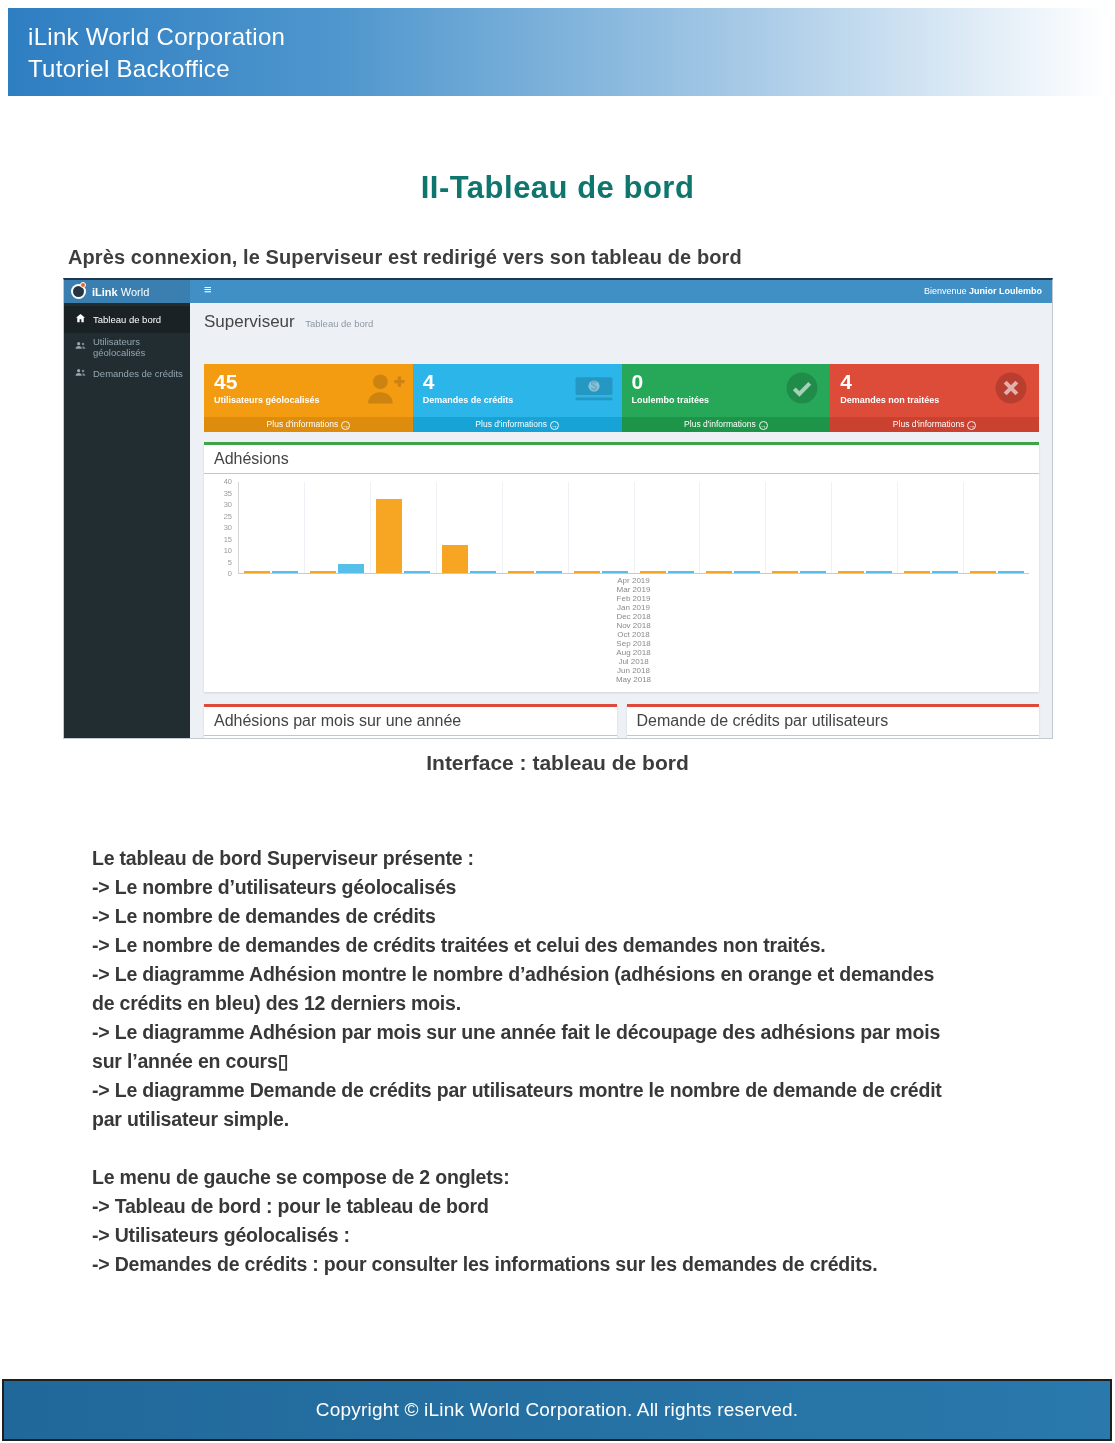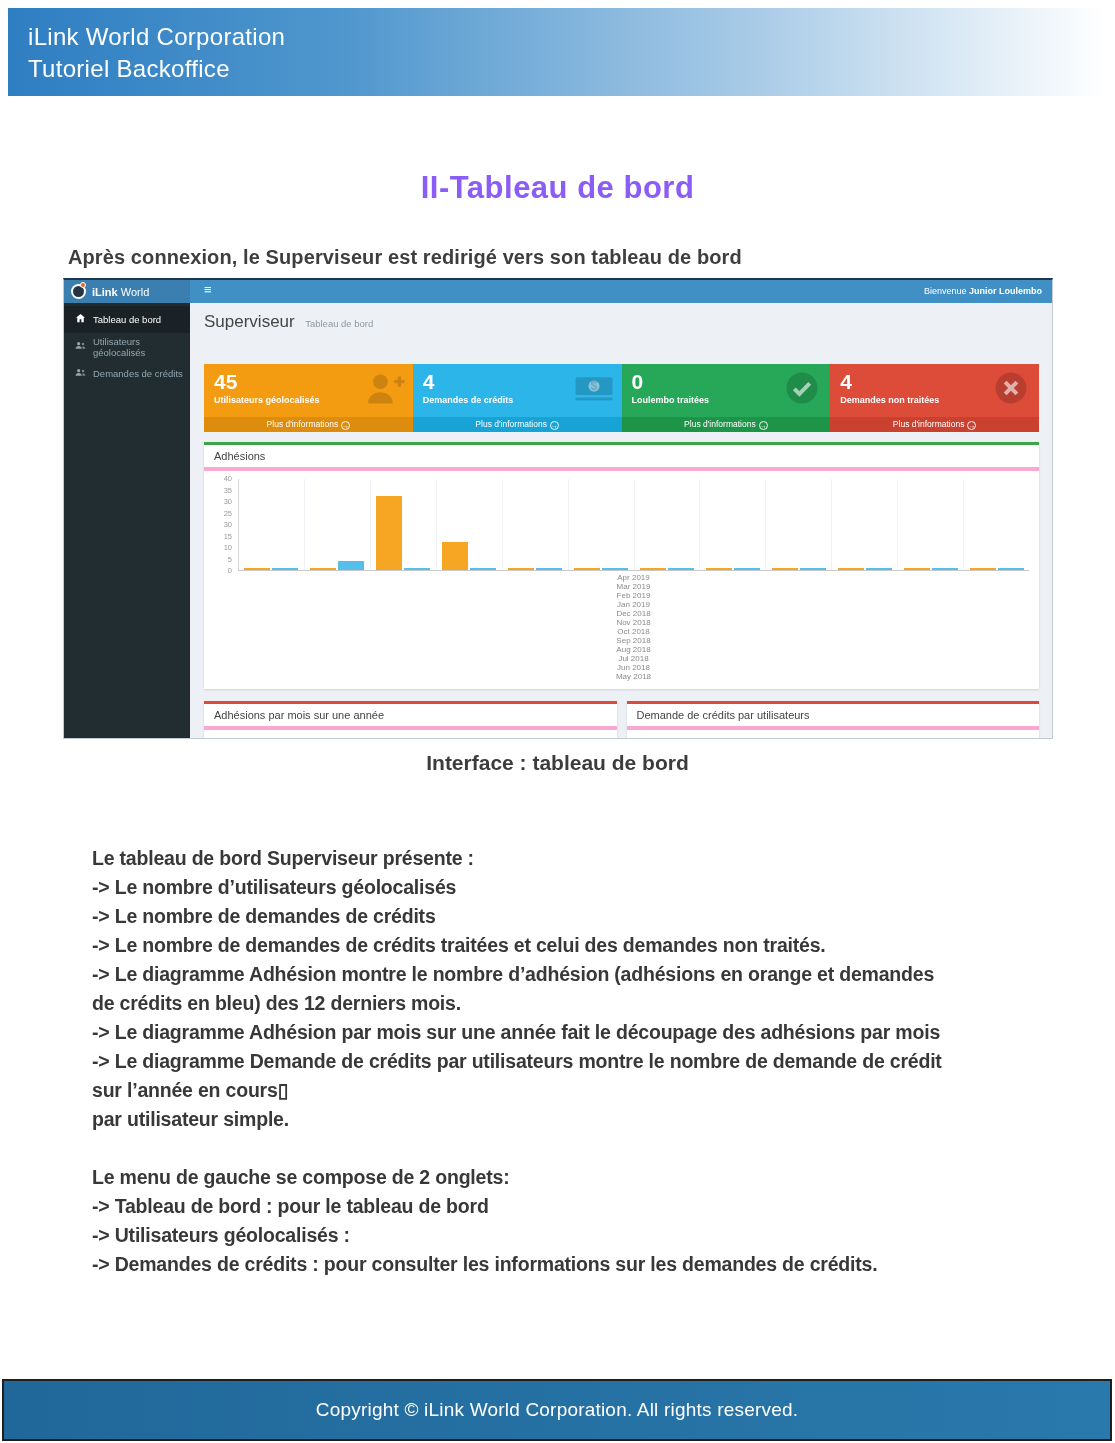--- a/index.html
+++ b/index.html
@@ -12,21 +12,21 @@
   
   .banner {
     position:absolute; top:8px; left:8px; width:1099px; height:88px;
     background:linear-gradient(90deg,#2e7ec2 0%,#4e96cd 30%,#a9cbe7 68%,#ffffff 100%);
     color:#fff; padding:13px 0 0 20px; font-size:24px; line-height:32px; font-weight:400;
     letter-spacing:.3px;
   }
 
   .page-title {
     position:absolute; top:170px; left:0; width:100%;
-    text-align:center; font-size:31px; font-weight:bold; color:#8b5cf6; letter-spacing:.5px;
+    text-align:center; font-size:31px; font-weight:bold; color:#0f766e; letter-spacing:.5px;
   }
   .subtitle {
     position:absolute; top:246px; left:68px;
     font-size:20px; font-weight:bold; color:#3e3e3e; letter-spacing:.1px;
   }
 
   
   .screenshot {
     position:absolute; top:278px; left:63px; width:990px; height:461px;
     background:#edf1f6; border:1px solid #c3cad2; border-top:2px solid #1c3850;
@@ -67,21 +67,21 @@
   .card-footer {
     position:absolute; left:0; right:0; bottom:0; height:15px;
     font-size:8.5px; text-align:center; line-height:15px; cursor:pointer;
   }
   .arrow-circle {
     display:inline-block; width:9px; height:9px; border:1px solid rgba(255,255,255,.9);
     border-radius:50%; font-size:7px; line-height:7px; vertical-align:-1px; margin-left:3px;
   }
 
   .chart-panel { margin-top:10px; background:#fff; border-top:3px solid #3fa449; box-shadow:0 1px 2px rgba(0,0,0,.12); }
-  .panel-header { font-size:11px; color:#444; padding:5px 10px; border-bottom:4px solid #f9a8d4; }
+  .panel-header { font-size:16px; color:#444; padding:5px 10px; border-bottom:1px solid #f9a8d4; }
   .plot-wrap { position:relative; margin:8px 10px 0 34px; }
   .plot { height:92px; border-left:1px solid #d5d5d5; border-bottom:1px solid #c9c9c9; display:flex; align-items:flex-end; }
   .group { flex:1; display:flex; align-items:flex-end; justify-content:center; gap:2px; height:100%; border-right:1px solid #eef2f6; }
   .group:last-child { border-right:none; }
   .bar { width:26px; }
   .ylabel { position:absolute; left:-31px; width:25px; text-align:right; font-size:7.5px; color:#9a9a9a; }
   .xlabels { display:flex; margin:2px 10px 0 34px; padding-bottom:8px;flex-direction:column; }
   .xlabel { flex:1; text-align:center; font-size:8px; color:#8a8a8a; }
 
   .donut-row { display:flex; gap:10px; margin-top:12px; }
@@ -306,22 +306,22 @@
 
 <div class="caption">Interface : tableau de bord</div>
 <div class="body-text" id="bodyText">
     <div class="line">Le tableau de bord Superviseur présente :</div>
     <div class="line">-&gt; Le nombre d’utilisateurs géolocalisés</div>
     <div class="line">-&gt; Le nombre de demandes de crédits</div>
     <div class="line">-&gt; Le nombre de demandes de crédits traitées et celui des demandes non traités.</div>
     <div class="line">-&gt; Le diagramme Adhésion montre le nombre d’adhésion (adhésions en orange et demandes</div>
     <div class="line">de crédits en bleu) des 12 derniers mois.</div>
     <div class="line">-&gt; Le diagramme Adhésion par mois sur une année fait le découpage des adhésions par mois</div>
+    <div class="line">sur l’année en cours▯</div>
     <div class="line">-&gt; Le diagramme Demande de crédits par utilisateurs montre le nombre de demande de crédit</div>
-    <div class="line">sur l’année en cours▯</div>
     <div class="line">par utilisateur simple.</div>
     <div class="line"></div>
     <div class="line">Le menu de gauche se compose de 2 onglets:</div>
     <div class="line">-&gt; Tableau de bord : pour le tableau de bord</div>
     <div class="line">-&gt; Utilisateurs géolocalisés :</div>
     <div class="line">-&gt; Demandes de crédits : pour consulter les informations sur les demandes de crédits.</div>
   </div>
 <div class="page-footer"><span>Copyright © iLink World Corporation. All rights reserved.</span></div>
 
 </body></html>

